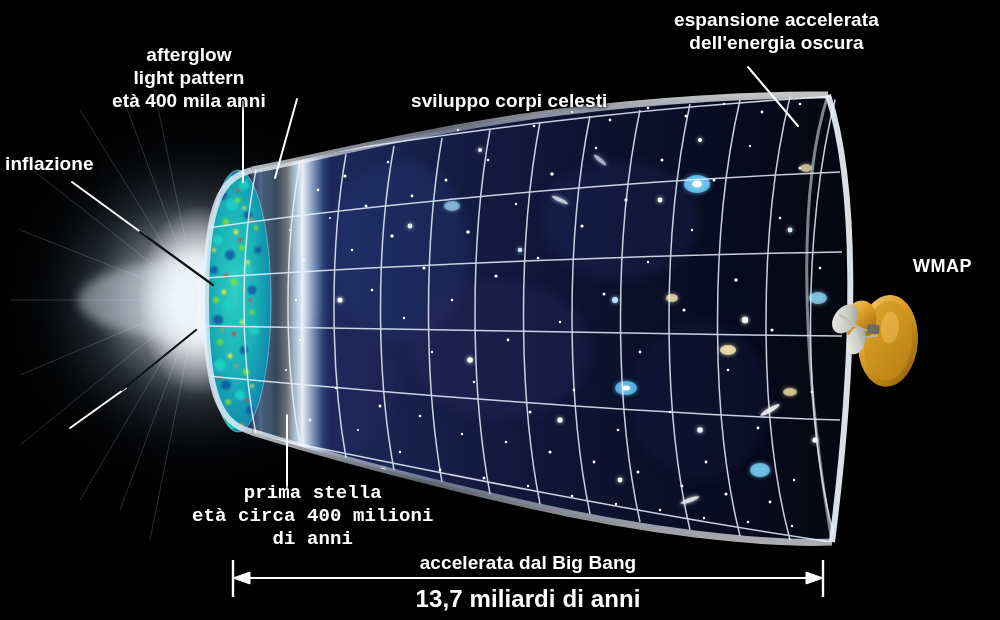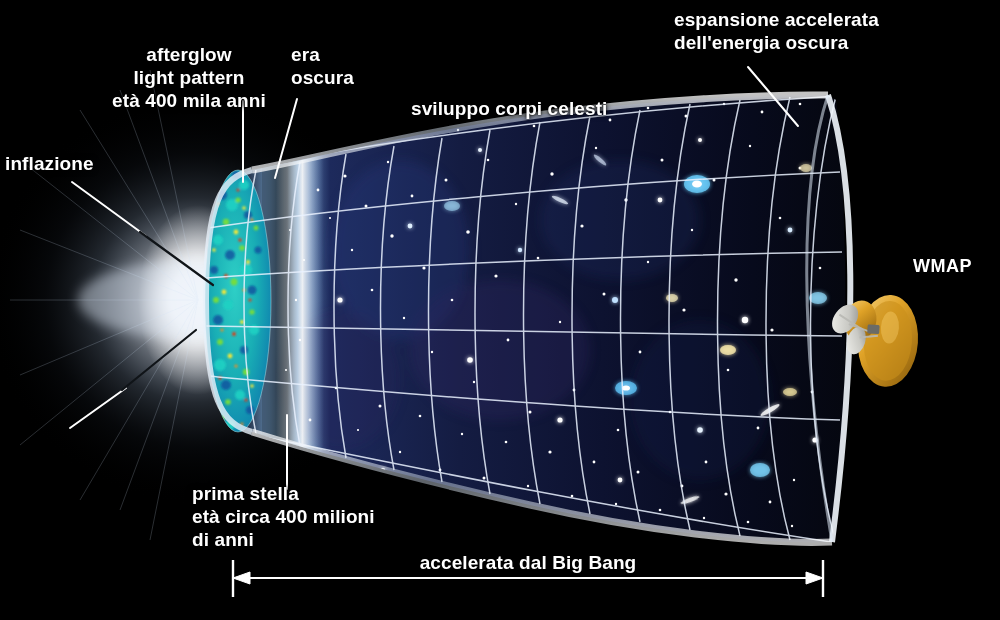--- a/index.html
+++ b/index.html
@@ -4,21 +4,21 @@
 <title>Universe Timeline</title>
 <style>
   html,body{margin:0;padding:0;background:#000;}
   #stage{
     position:relative;width:1000px;height:620px;background:#000;overflow:hidden;
     font-family:"Liberation Sans","DejaVu Sans",sans-serif;
   }
   #stage svg.layer{position:absolute;left:0;top:0;width:1000px;height:620px;}
   .lbl{
     position:absolute;color:#fff;font-weight:bold;font-size:19px;line-height:23px;
-    letter-spacing:0.1px;white-space:pre-line;text-shadow:0 0 3px #000,0 0 6px #000;
+    letter-spacing:0.1px;white-space:pre-line;text-shadow:0 0 3px #000,0 0 6px #000;text-align:center;
   }
   .lbl.big{font-size:24px;line-height:28px;}
   .lbl.wmap{font-size:18px;letter-spacing:0.5px;}
   .ctr{text-align:center;}
 </style>
 </head>
 <body>
 
 <div id="stage">
 
@@ -443,31 +443,30 @@
       <polygon points="823,578 806,572 806,584"></polygon>
     </g>
   </svg>
 
   <div class="lbl" style="left:5px;  top:152px;">inflazione</div>
 
   <div class="lbl ctr" style="left:59px; top:43px; width:260px;">afterglow
 light pattern
 età 400 mila anni</div>
 
-  <div class="lbl" style="left:291px; top:43px;">era
-oscura</div>
-
-  <div class="lbl" style="left:411px; top:97px;">sviluppo corpi celesti</div>
+
+  <div class="lbl" style="left:411px; top:89px;">sviluppo corpi celesti</div>
 
   <div class="lbl" style="left:674px; top:8px;">espansione accelerata
 dell'energia oscura</div>
 
   <div class="lbl wmap" style="left:913px; top:255px;">WMAP</div>
 
 
-  <div class="lbl" style="left:192px; top:482px;">prima stella
+  <div class="lbl" style="left:192px; top:482px;font-family:Liberation Mono, monospace;">prima stella
 età circa 400 milioni
 di anni</div>
 
   <div class="lbl ctr" style="left:278px; top:551px; width:500px;">accelerata dal Big Bang</div>
 
+  <div class="lbl big ctr" style="left:278px; top:585px; width:500px;">13,7 miliardi di anni</div>
 
 </div>
 
 </body></html>

